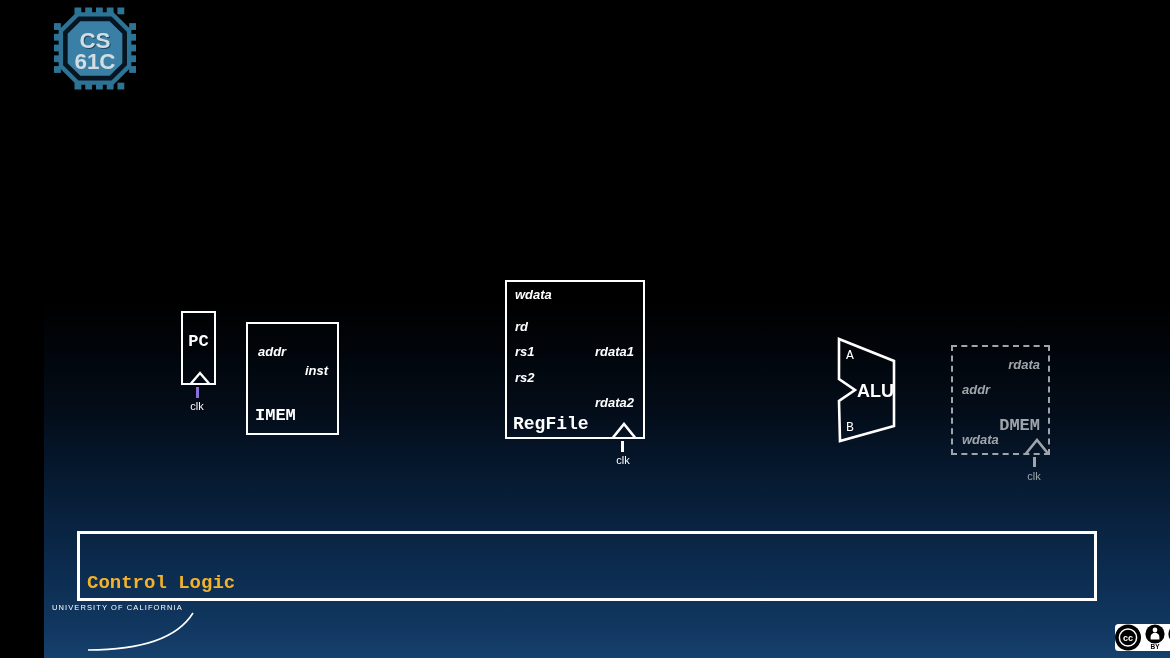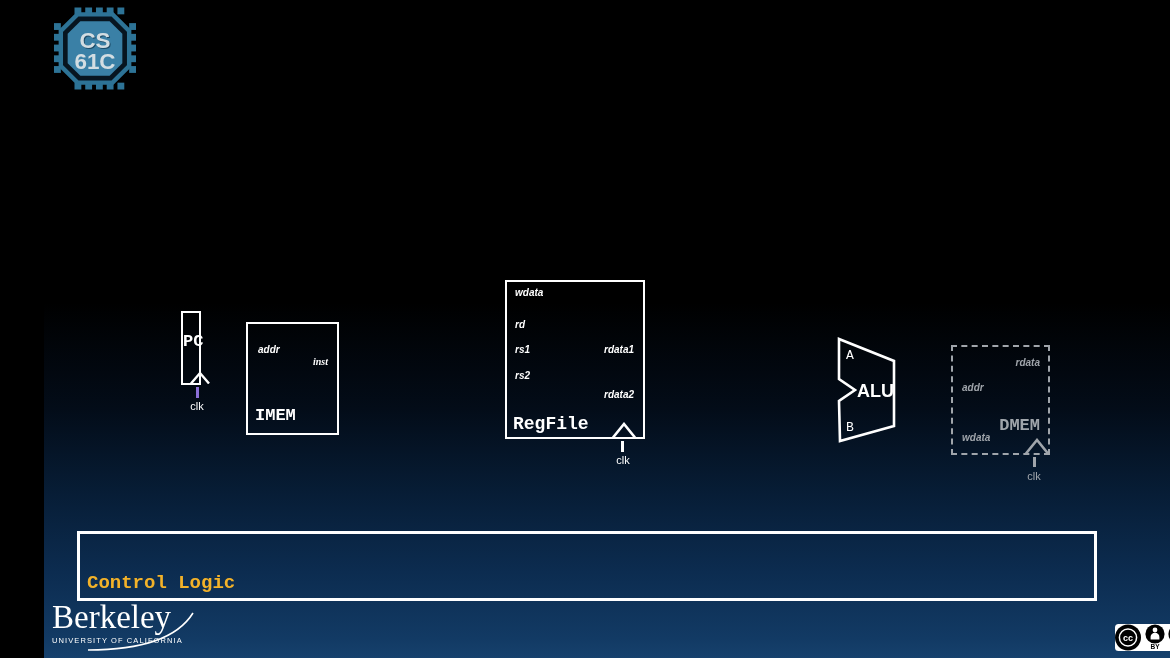--- a/index.html
+++ b/index.html
@@ -5,21 +5,21 @@
   html,body{margin:0;padding:0;background:#000;}
   #slide{
     position:relative;width:1170px;height:658px;overflow:hidden;
     background:linear-gradient(180deg,#000 0%,#000 46%,#030c18 62%,#071d36 75%,#0c2c50 87%,#123a64 97%,#16416d 100%);
     font-family:"Liberation Sans",sans-serif;color:#fff;margin-left:44px;
   }
   .abs{position:absolute;}
   
   .block{position:absolute;border:2.5px solid #fff;box-sizing:border-box;}
   .block-title{font-family:"Liberation Mono","DejaVu Sans Mono",monospace;font-weight:bold;color:#fff;}
-  .port{font-style:italic;font-weight:bold;font-size:10px;color:#fff;white-space:nowrap;}
+  .port{font-style:italic;font-weight:bold;font-size:13px;color:#fff;white-space:nowrap;}
   .clk-label{font-size:11px;font-weight:normal;color:#fff;}
   .stem{position:absolute;width:3px;}
   
   #dmem{border:2.5px dashed #a0a5ab;color:#a0a5ab;}
   #dmem .port, #dmem .block-title{color:#a0a5ab;}
   
   #control-box{position:absolute;border:3px solid #fff;box-sizing:border-box;padding-left:44px;}
   #control-title{position:absolute;left:7px;bottom:4px;font-family:"Liberation Mono","DejaVu Sans Mono",monospace;font-weight:bold;font-size:19px;color:#f3b229;}
   
   #berkeley-wordmark{font-family:"Liberation Serif","DejaVu Serif",serif;font-size:33px;color:#fff;line-height:1;}
@@ -55,42 +55,42 @@
       <rect x="77" y="38" width="7" height="7"></rect>
         <rect x="77" y="49" width="7" height="7"></rect>
       <rect x="77" y="60" width="7" height="7"></rect>
     </g>
     <polygon points="24,7 60,7 77,24 77,60 60,77 24,77 7,60 7,24" fill="#071520" stroke="#2d7396" stroke-width="4.5"></polygon>
     <polygon points="27,14 57,14 70,27 70,57 57,70 27,70 14,57 14,27" fill="#3a80a6"></polygon>
     <text x="42" y="42" text-anchor="middle" font-size="23" font-weight="bold" fill="#d3dde2" style="text-shadow:1px 1px 0 #1c4a66;">CS</text>
     <text x="42" y="63" text-anchor="middle" font-size="23" font-weight="bold" fill="#d3dde2">61C</text>
   </svg>
 
-  <div class="block" style="left:137px;top:311px;width:20px;height:74px;">
+  <div class="block" style="left:137px;top:311px;width:35px;height:74px;">
     <div class="block-title" style="position:absolute;left:0;right:0;top:19px;text-align:center;font-size:17px;">PC</div>
     <svg class="abs" style="left:6px;bottom:-1px;" width="22" height="13" viewBox="0 0 22 13">
       <polyline points="2,12.5 11,2 20,12.5" fill="none" stroke="#fff" stroke-width="2.4"></polyline>
     </svg>
   </div>
   <div class="stem" style="left:152px;top:387px;height:11px;background:#8c6fd8;"></div>
   <div class="abs clk-label" style="left:142px;top:400px;width:22px;text-align:center;">clk</div>
 
   <div class="block" style="left:202px;top:322px;width:93px;height:113px;">
     <div class="port abs" style="left:10px;top:20px;">addr</div>
-    <div class="port abs" style="right:9px;top:32px;font-family:Liberation Serif, serif;">inst</div>
+    <div class="port abs" style="right:9px;top:39px;">inst</div>
     <div class="block-title abs" style="left:7px;bottom:8px;font-size:17px;">IMEM</div>
   </div>
 
   <div class="block" style="left:461px;top:280px;width:140px;height:159px;">
     <div class="port abs" style="left:8px;top:5px;">wdata</div>
     <div class="port abs" style="left:8px;top:37px;">rd</div>
     <div class="port abs" style="left:8px;top:62px;">rs1</div>
     <div class="port abs" style="right:9px;top:62px;">rdata1</div>
     <div class="port abs" style="left:8px;top:88px;">rs2</div>
-    <div class="port abs" style="right:9px;top:107px;">rdata2</div>
+    <div class="port abs" style="right:9px;top:113px;">rdata2</div>
     <div class="block-title abs" style="left:6px;bottom:3px;font-size:18px;text-align:center;">RegFile</div>
     <svg class="abs" style="left:104px;bottom:-1px;" width="26" height="16" viewBox="0 0 26 16">
       <polyline points="2,15.5 13,2 24,15.5" fill="none" stroke="#fff" stroke-width="2.6"></polyline>
     </svg>
   </div>
   <div class="stem" style="left:577px;top:441px;height:11px;background:#fff;"></div>
   <div class="abs clk-label" style="left:567px;top:454px;width:24px;text-align:center;">clk</div>
 
   <svg class="abs" style="left:790px;top:333px;" width="66" height="115" viewBox="0 0 66 115">
     <polygon points="5,6 60,28 60,93 6,108 5,68 21,57 5,46" fill="none" stroke="#fff" stroke-width="2.6" stroke-linejoin="miter"></polygon>
@@ -109,21 +109,20 @@
     </svg>
   </div>
   <div class="stem" style="left:989px;top:457px;height:10px;background:#a0a5ab;"></div>
   <div class="abs clk-label" style="left:978px;top:470px;width:24px;text-align:center;color:#a0a5ab;">clk</div>
 
   <div id="control-box" style="left:33px;top:531px;width:1020px;height:70px;">
     <div id="control-title">Control Logic</div>
   </div>
 
   <div class="abs" style="left:8px;top:601px;width:160px;">
-    <div id="berkeley-wordmark">Berkeley</div>
     <div id="berkeley-sub">UNIVERSITY OF CALIFORNIA</div>
     <svg class="abs" style="left:0;top:0;" width="160" height="52" viewBox="0 0 160 52">
       <path d="M 36,49 Q 118,49 141,12" fill="none" stroke="#fff" stroke-width="1.6"></path>
     </svg>
   </div>
 
   <svg class="abs" style="left:1069px;top:621px;" width="98" height="32" viewBox="0 0 98 32">
     <rect x="2" y="3" width="95" height="27" rx="3.5" fill="#fff"></rect>
 
     <g>

